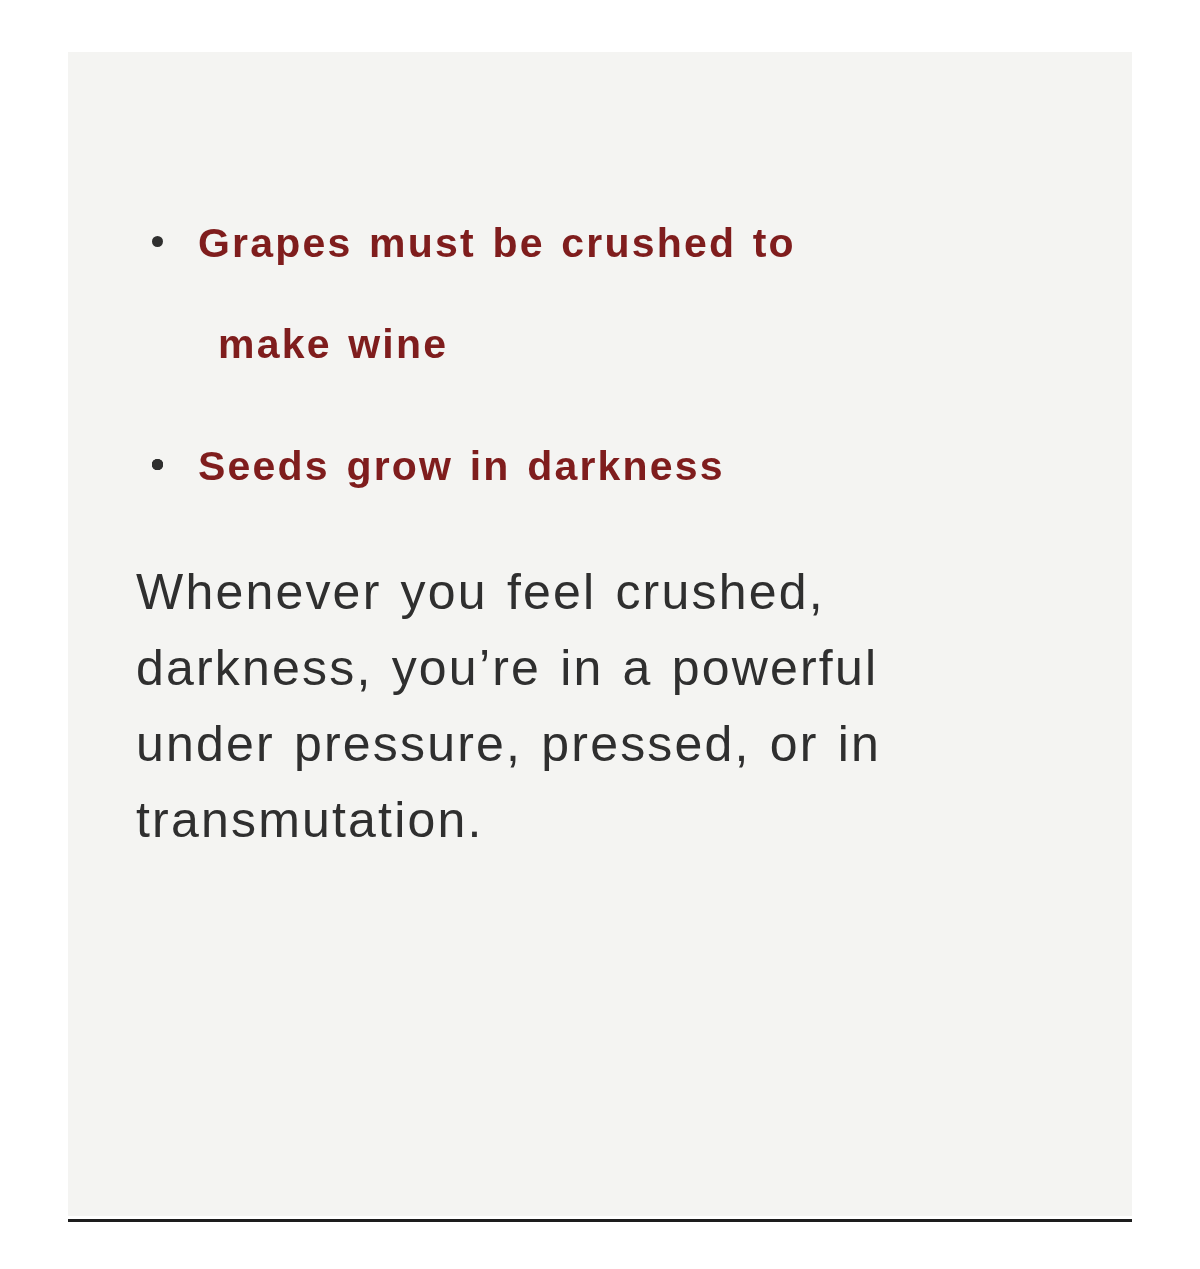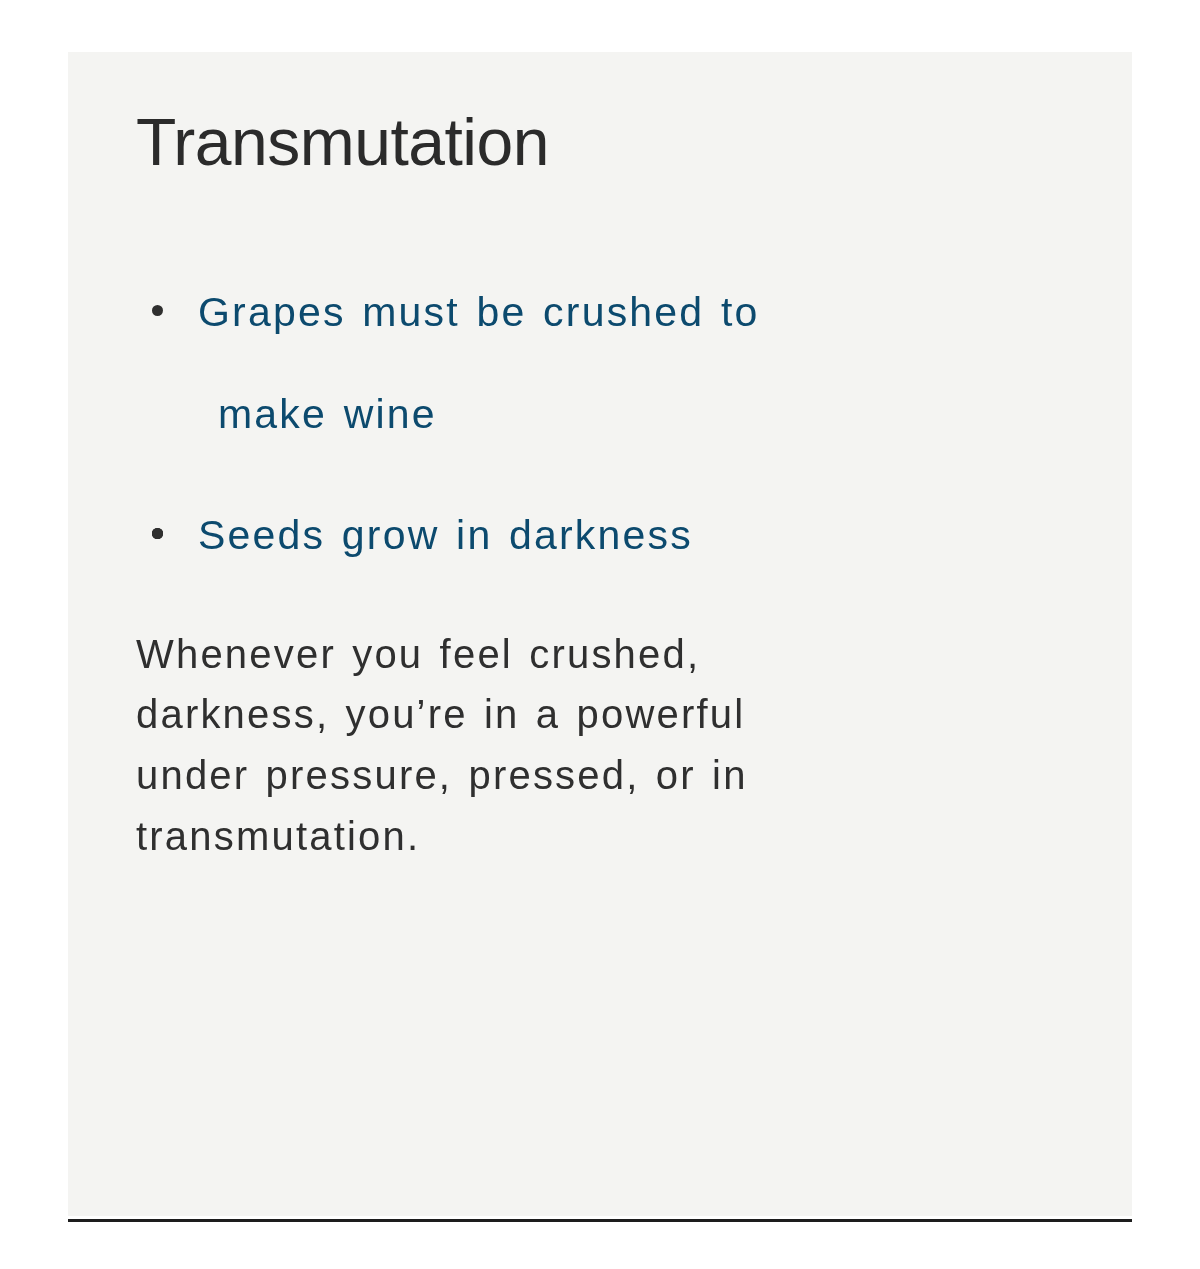--- a/index.html
+++ b/index.html
@@ -50,22 +50,22 @@
   .bullets {
     list-style: none;
     margin: 106px 0 0 0;
     padding: 0;
   }
   .bullet {
     position: relative;
     padding-left: 62px;
     margin-bottom: 62px;
     font-size: 41px;
-    font-weight: 400;
-    color: #0c4a6e;
+    font-weight: 700;
+    color: #7f1d1d;
     letter-spacing: 2.2px;
     line-height: 1.45;
     word-spacing: 3px;
   }
   .bullet:last-child {
     margin-bottom: 0;
   }
   .bullet .dot {
     position: absolute;
     left: 16px;
@@ -75,21 +75,21 @@
     background: #2f2f2f;
     border-radius: 50%;
   }
   .bullet .line2 {
     display: block;
     padding-left: 20px;
     margin-top: 42px;
   }
   .paragraph {
     margin: 58px 0 0 0;
-    font-size: 40px;
+    font-size: 50px;
     font-weight: 400;
     color: #2f2f2f;
     letter-spacing: 2.2px;
     line-height: 1.52;
     word-spacing: 3px;
     max-width: 880px;
   }
   .paragraph span {
     display: block;
   }
@@ -103,21 +103,20 @@
   }
 </style>
 </head>
 <body>
 
 <div class="page">
 
   <div class="card">
     <div class="card-inner">
 
-      <h1 class="title">Transmutation</h1>
 
       <ul class="bullets">
 
         <li class="bullet">
           <span class="dot"></span>
           <span>Grapes must be crushed to</span>
           <span class="line2">make wine</span>
         </li>
 
         <li class="bullet">

